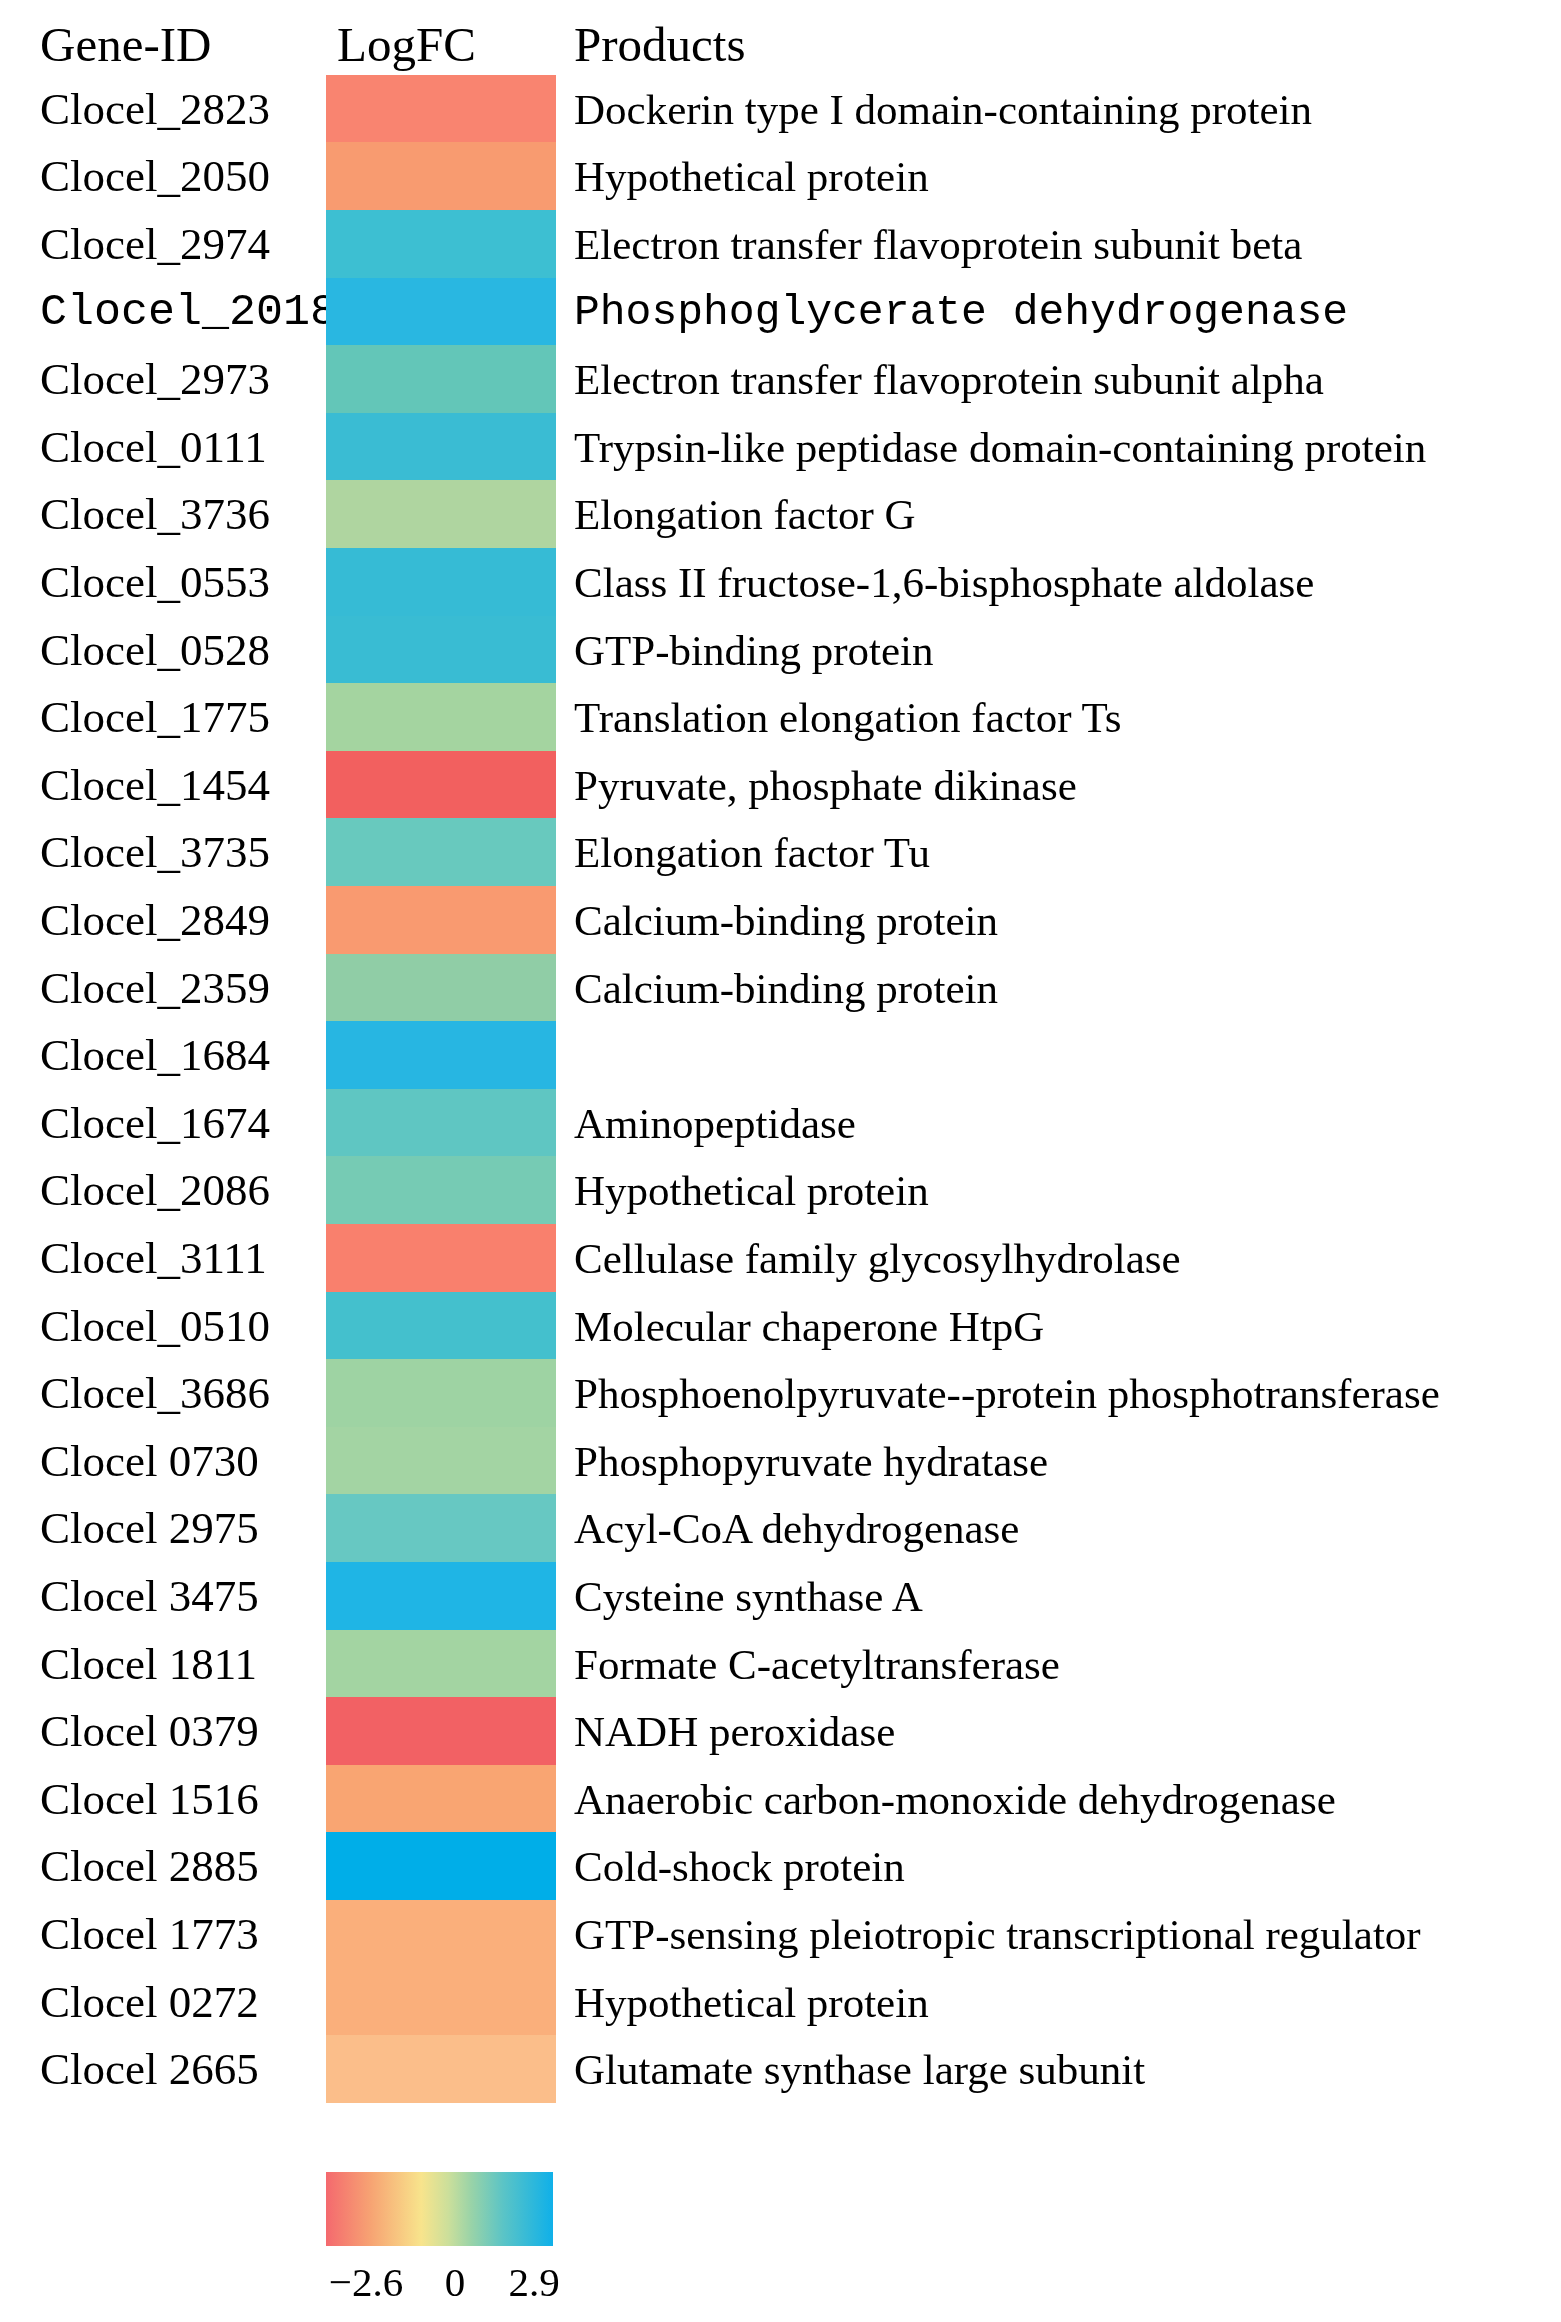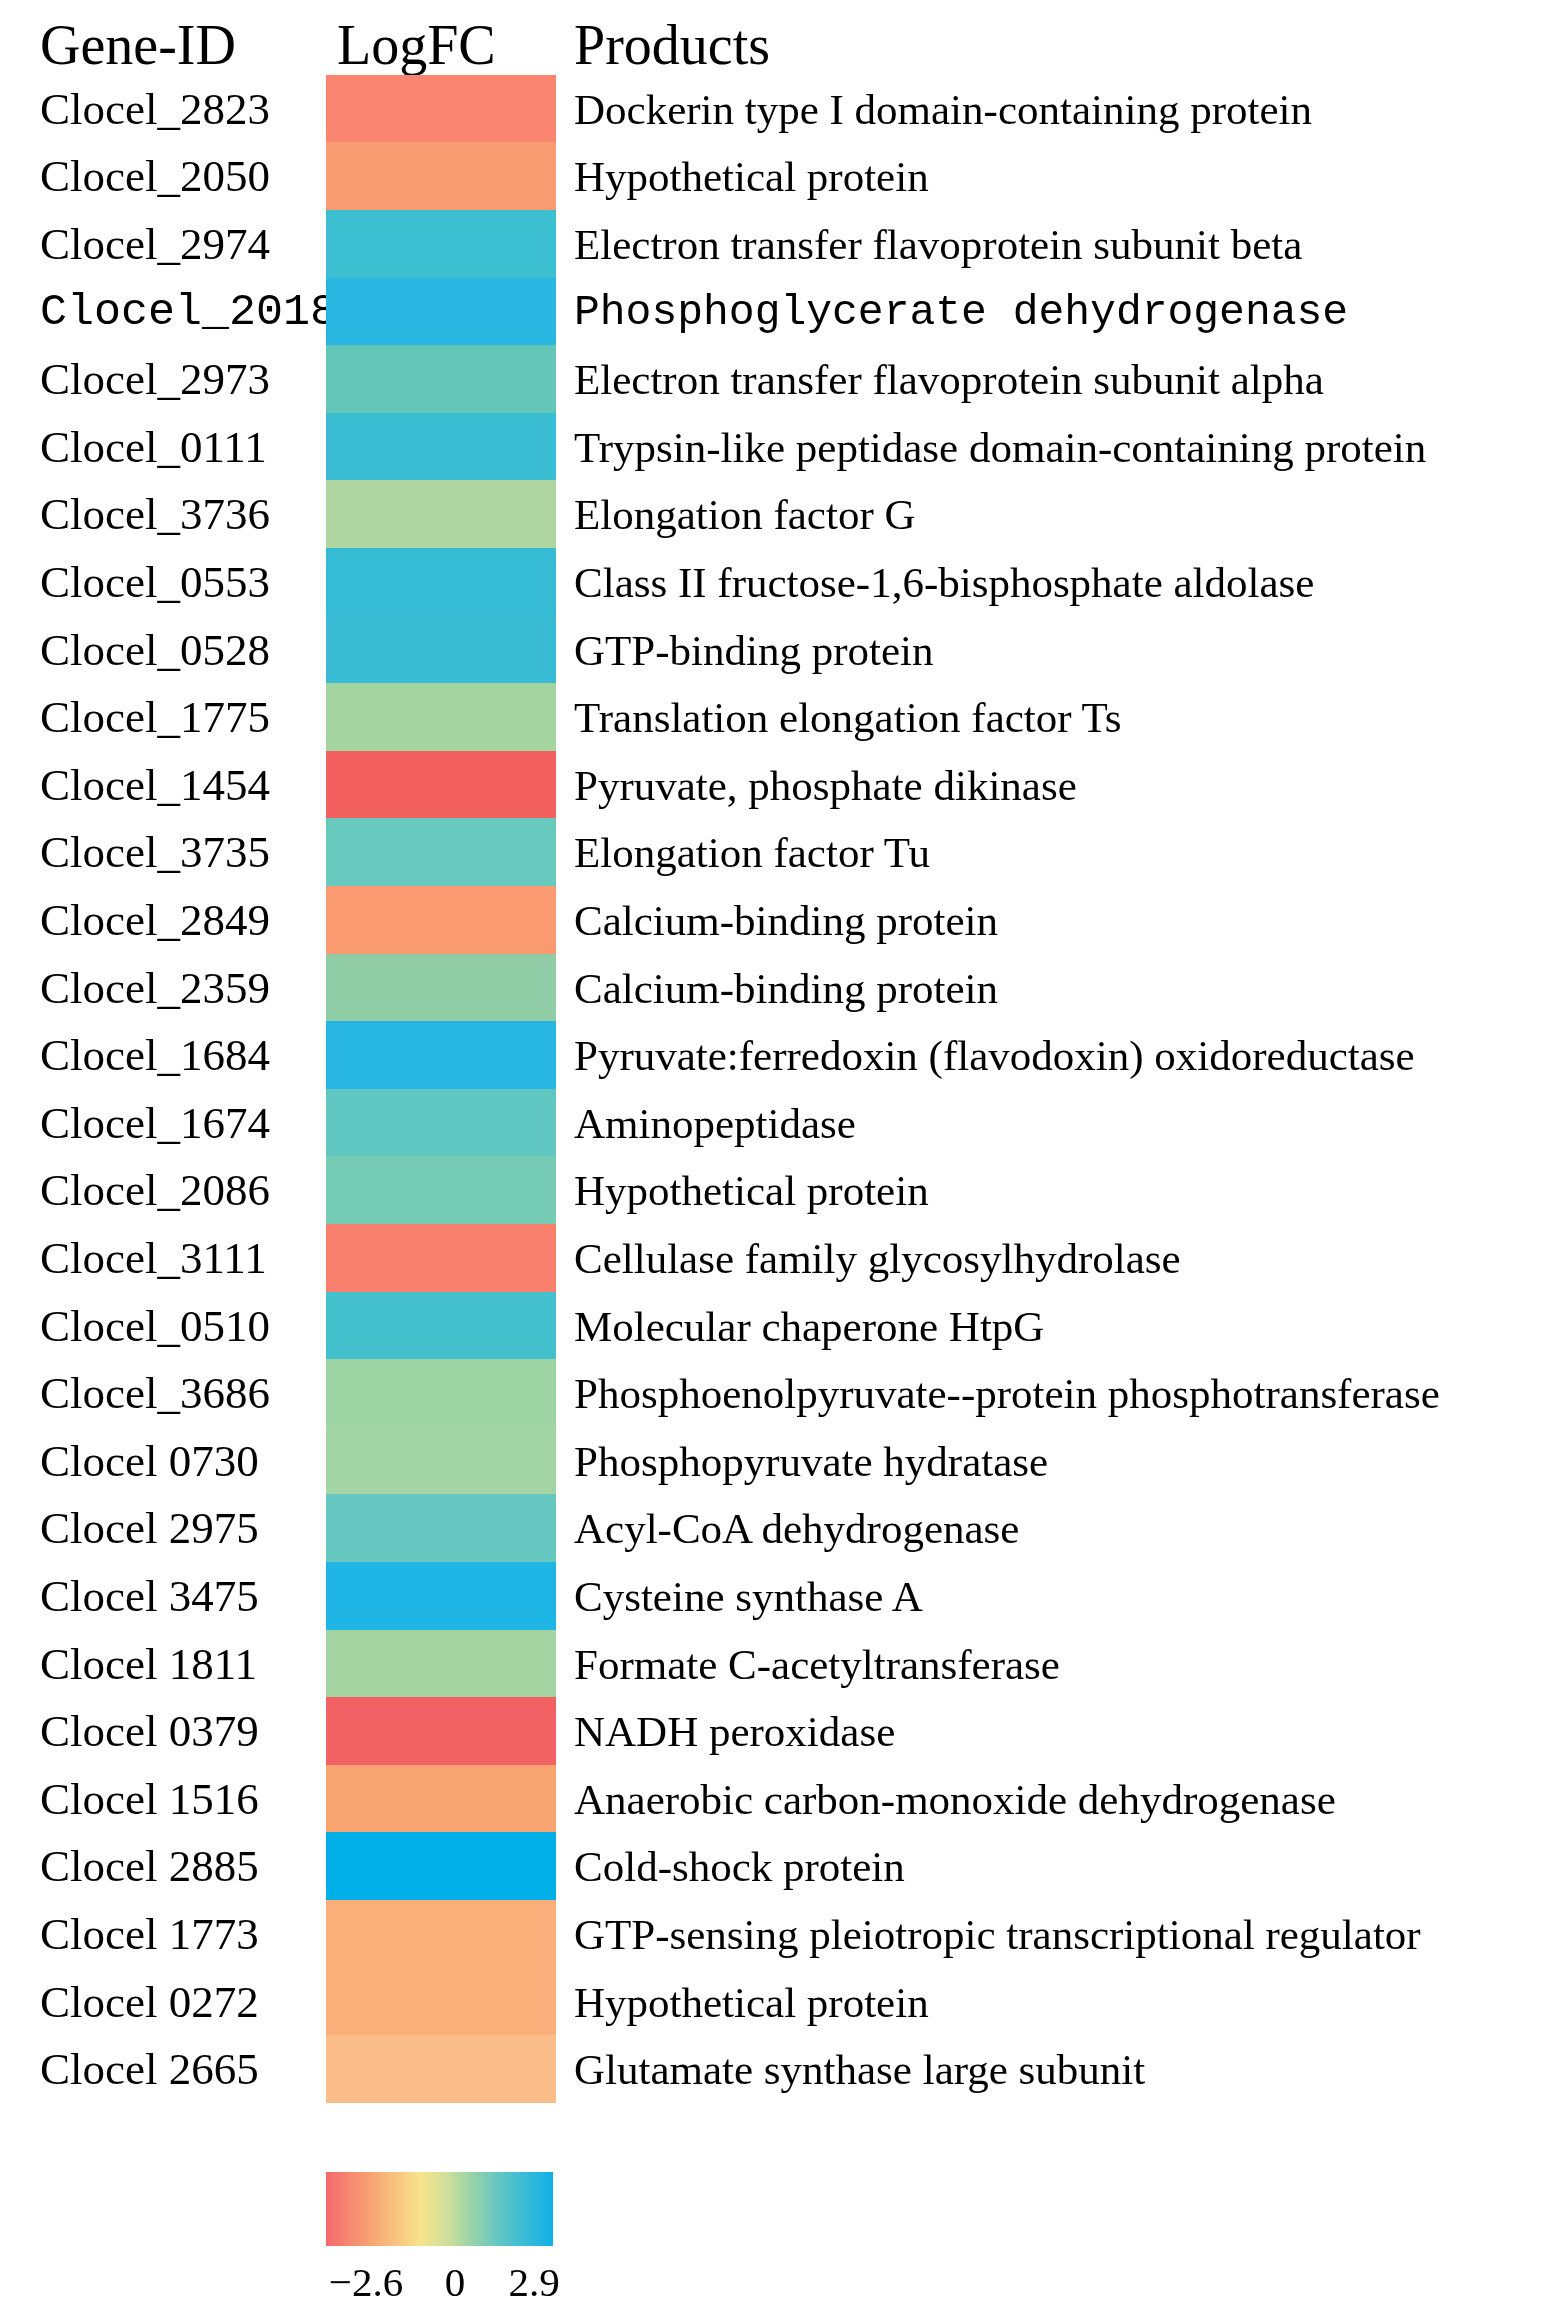--- a/index.html
+++ b/index.html
@@ -6,21 +6,21 @@
   .figure{
     position:relative;
     width:1561px;height:2322px;
     background:#ffffff;
     font-family:"Liberation Serif","DejaVu Serif",serif;
     color:#000000;
     overflow:hidden;
   }
   .hdr{
     position:absolute;top:16.3px;height:58px;line-height:58px;
-    font-size:56px;white-space:pre;
+    font-size:49px;white-space:pre;
   }
   .hdr-gene{left:40px;}
   .hdr-logfc{left:337px;}
   .hdr-products{left:574px;}
   .row{position:absolute;left:0;width:100%;}
   .gene{
     position:absolute;left:40px;top:0;height:100%;
     font-size:45px;white-space:pre;
   }
   .cell{position:absolute;left:326px;width:230px;top:0;height:100%;}
@@ -116,21 +116,20 @@
         <span class="product">Calcium-binding protein</span>
       </div>
       <div class="row" style="top: 954px; height: 68px;">
         <span class="gene">Clocel_2359</span>
         <div class="cell" style="background: rgb(144, 205, 166);"></div>
         <span class="product">Calcium-binding protein</span>
       </div>
       <div class="row" style="top: 1021px; height: 68px;">
         <span class="gene">Clocel_1684</span>
         <div class="cell" style="background: rgb(39, 182, 226);"></div>
-        <span class="product">Pyruvate:ferredoxin (flavodoxin) oxidoreductase</span>
       </div>
       <div class="row" style="top: 1089px; height: 68px;">
         <span class="gene">Clocel_1674</span>
         <div class="cell" style="background: rgb(95, 198, 194);"></div>
         <span class="product">Aminopeptidase</span>
       </div>
       <div class="row" style="top: 1156px; height: 68px;">
         <span class="gene">Clocel_2086</span>
         <div class="cell" style="background: rgb(118, 203, 180);"></div>
         <span class="product">Hypothetical protein</span>

